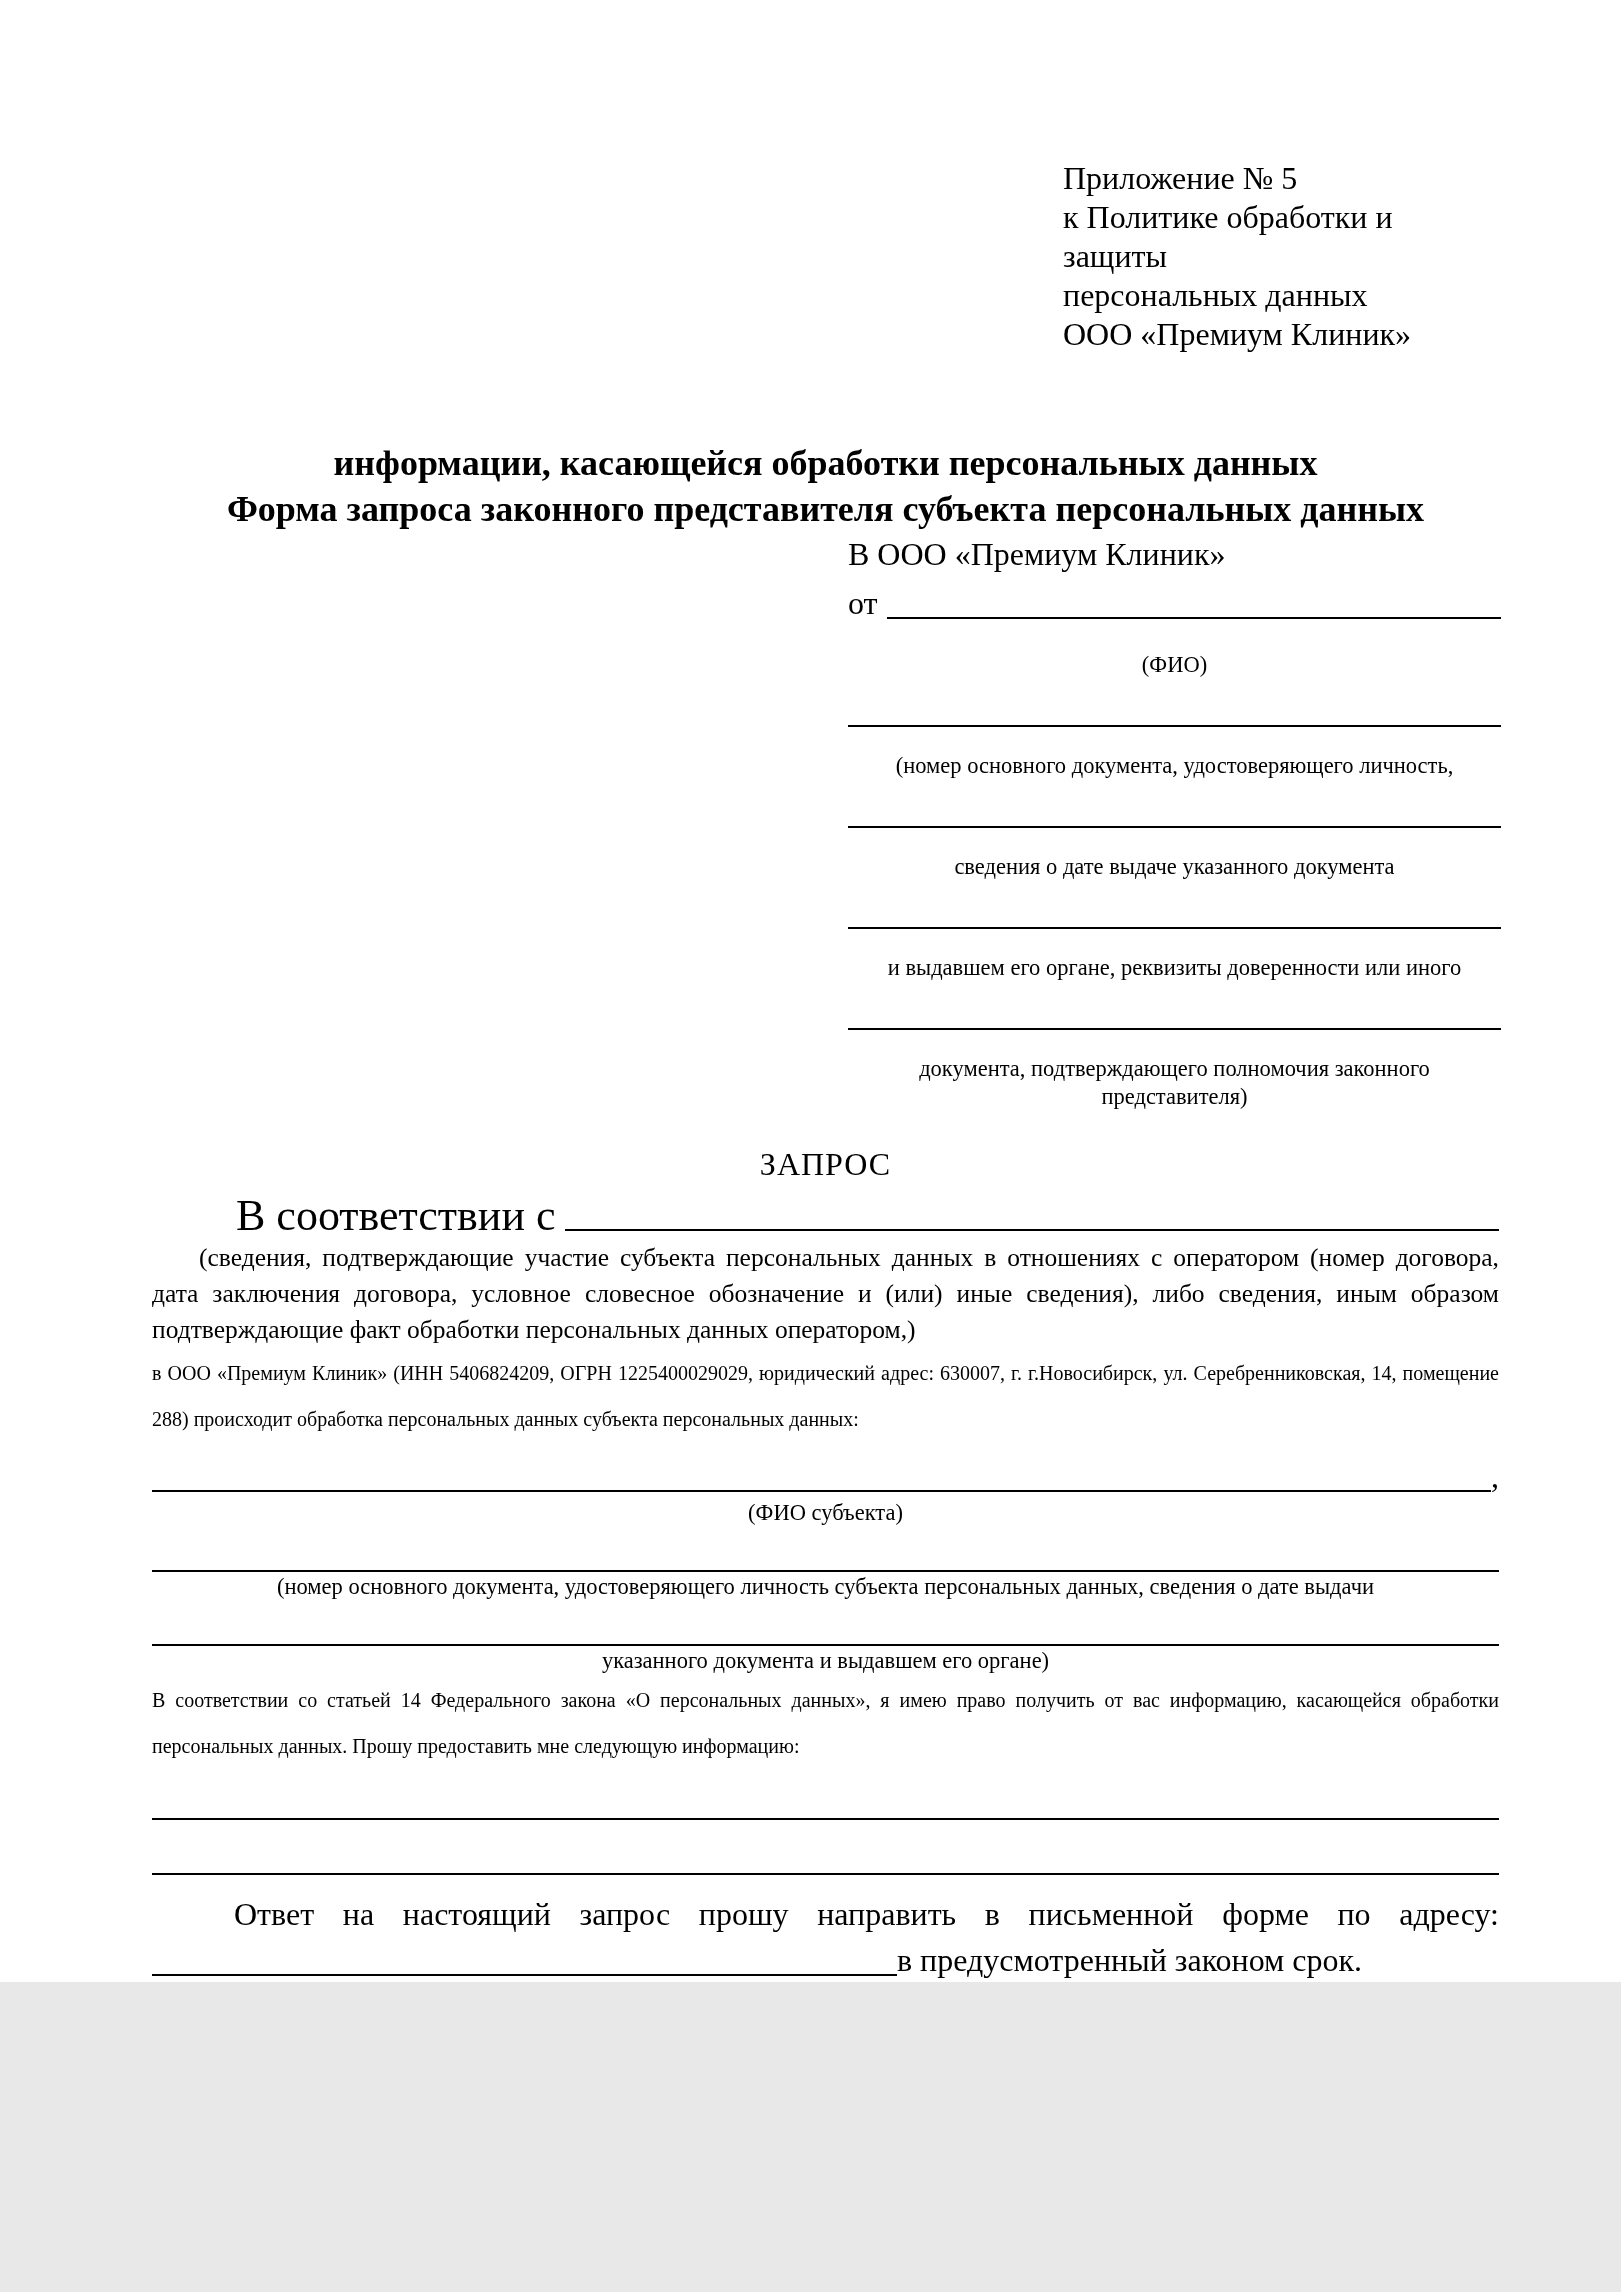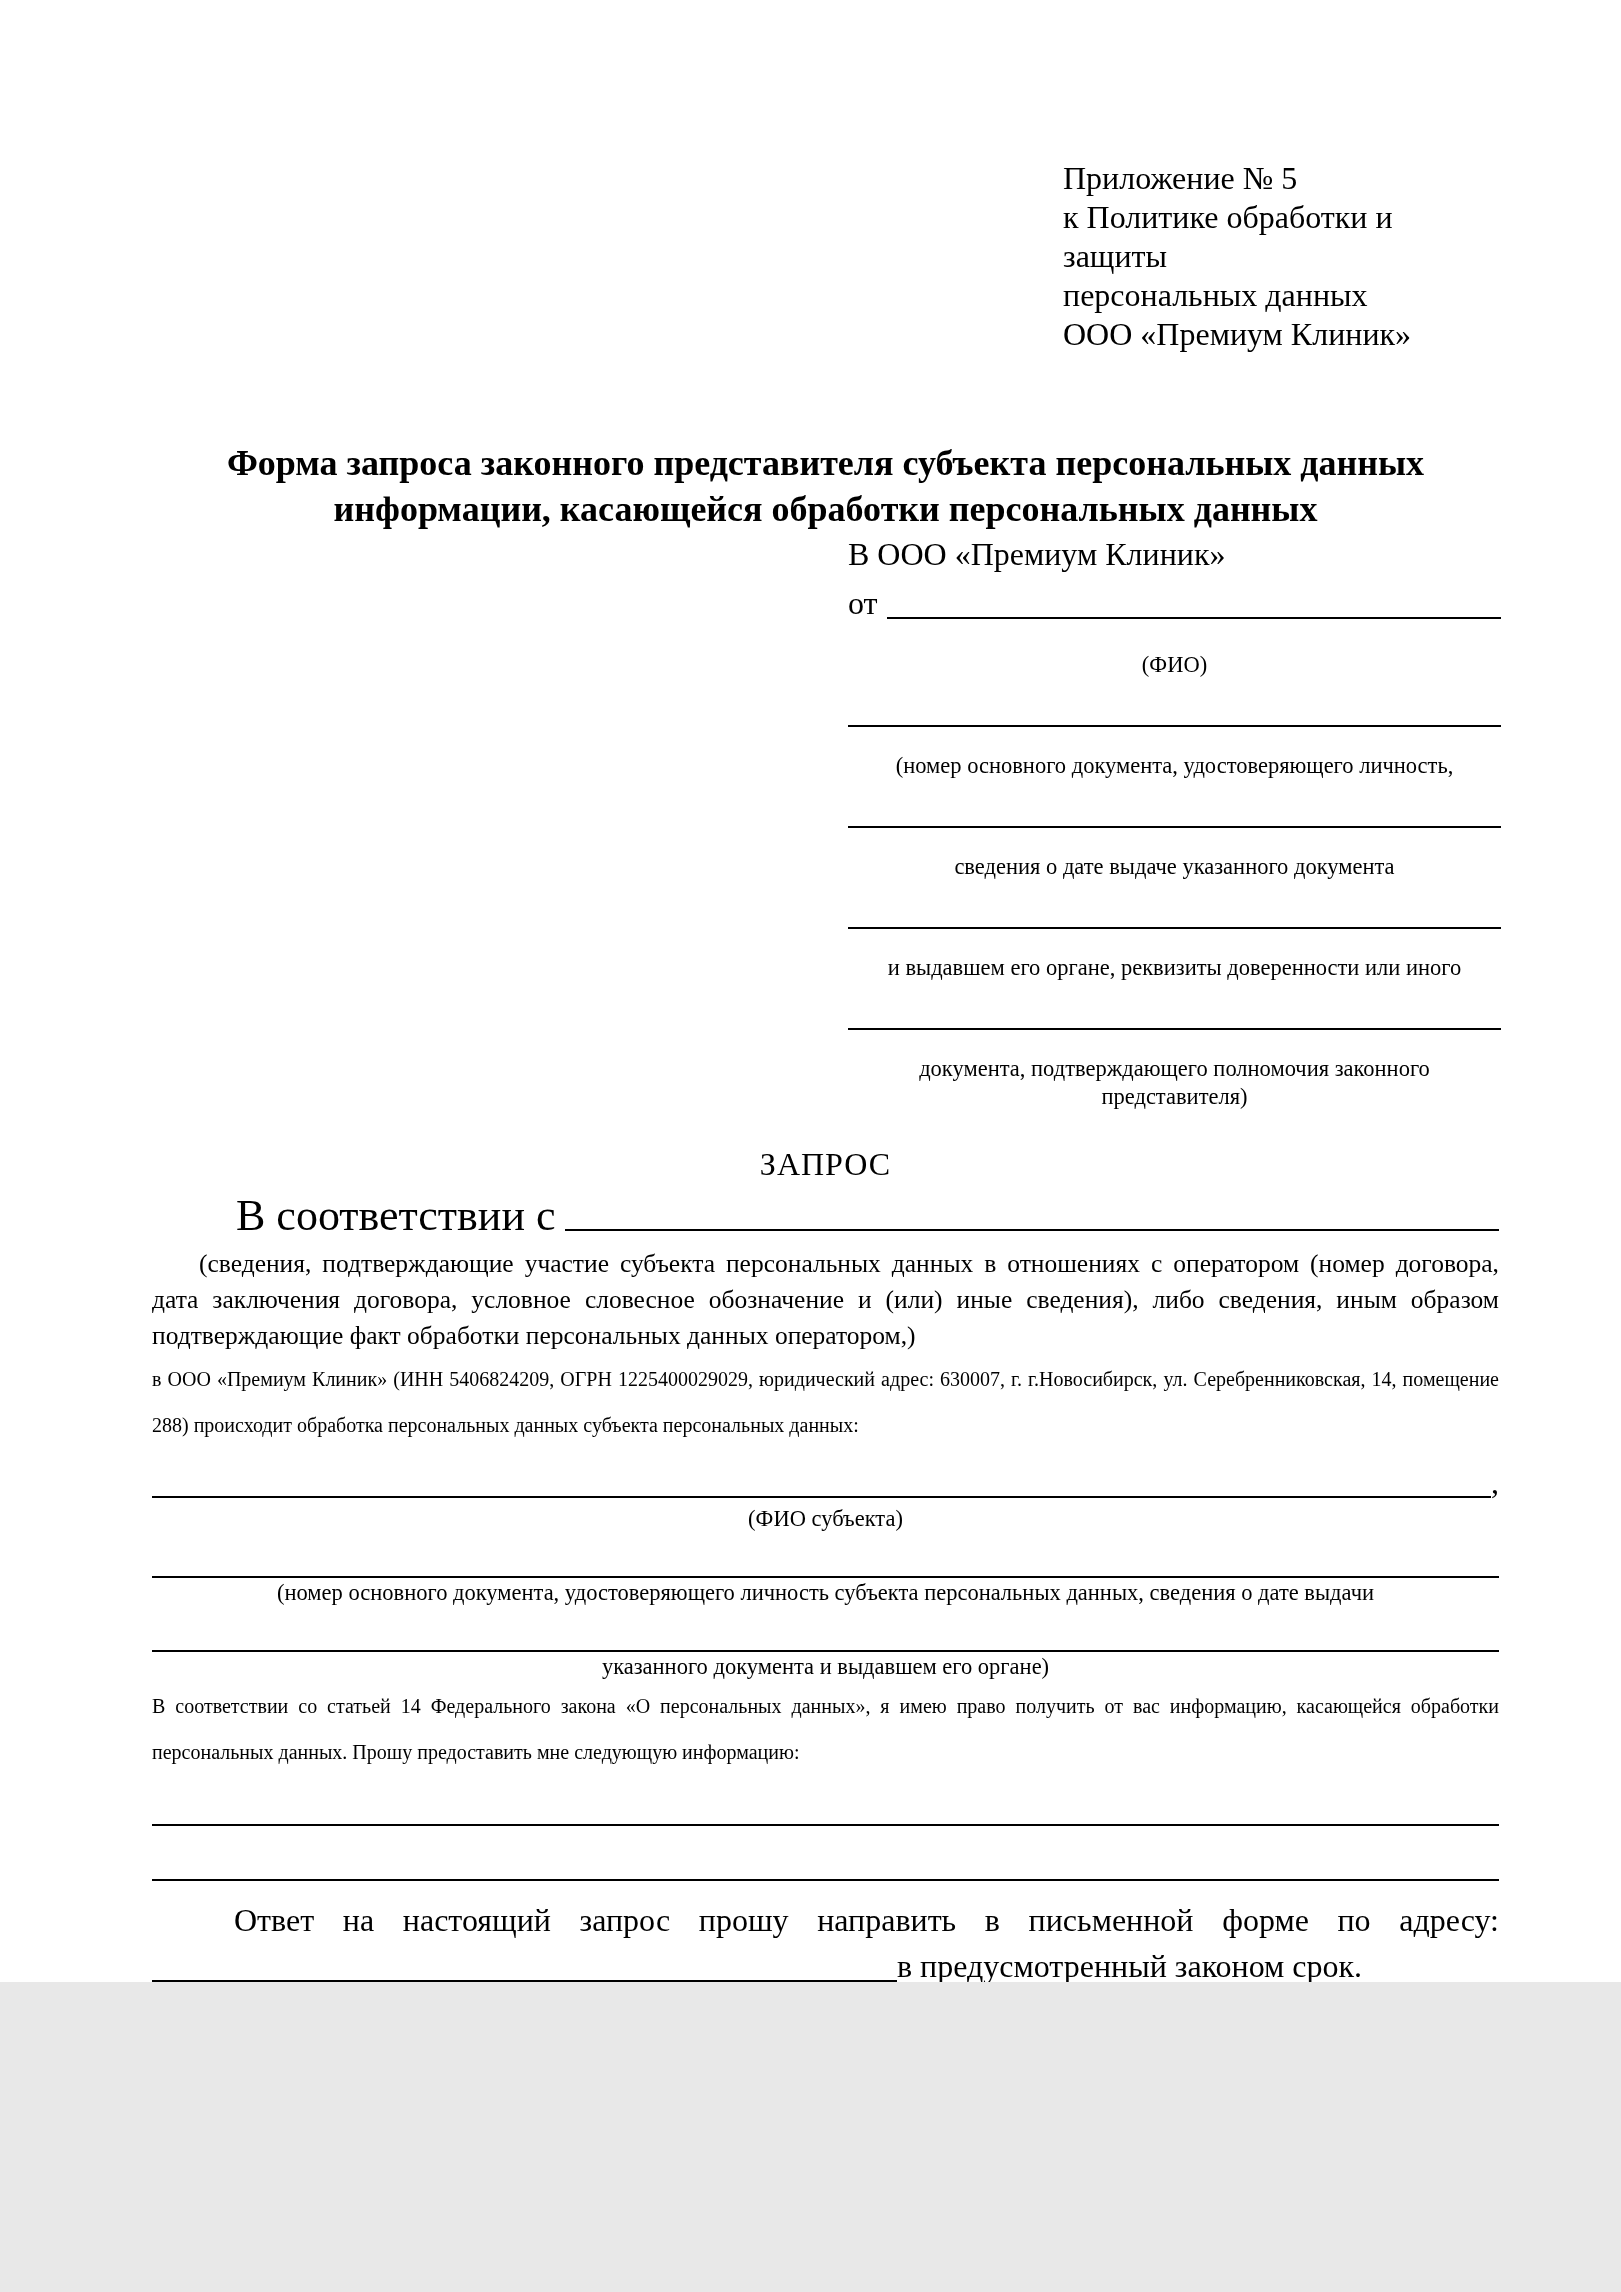--- a/index.html
+++ b/index.html
@@ -25,21 +25,21 @@
   .addr{margin-left:696px;width:653px;font-size:32px;}
   .addr-to{line-height:45px;}
   .from-row{display:flex;align-items:flex-end;line-height:45px;margin-top:3.9px;}
   .grow-ul{flex:1 1 auto;border-bottom:2.9px solid #000;margin:0 0 6.9px 9.8px;min-width:39px;}
   .cap{font-size:22.5px;line-height:28px;text-align:center;margin-top:25px;}
   .addr .rule{border-top:2.9px solid #000;margin-top:46px;}
 
   
   .zapros{margin-top:31px;text-align:center;font-size:32px;line-height:45px;letter-spacing:1px;}
   .intro-row{display:flex;align-items:flex-end;font-size:44px;line-height:45px;margin-top:5.9px;padding-left:84px;}
-  .paren{font-size:25.5px;line-height:36px;text-align:justify;text-indent:47px;margin-top:8px;}
+  .paren{font-size:25.5px;line-height:36px;text-align:justify;text-indent:47px;margin-top:2px;}
   .para{font-size:20px;line-height:46px;text-align:justify;margin-top:2px;}
   .ul-row{display:flex;align-items:flex-end;font-size:32px;line-height:43px;margin-top:13.7px;}
   .ul-row .grow-ul{margin-left:0;}
   .rule-full{border-top:2.9px solid #000;margin-top:43px;}
   .cap-wide{font-size:22.5px;line-height:29px;text-align:center;}
   .blank{border-top:2.9px solid #000;}
   .blank-1{margin-top:49px;}
   .blank-2{margin-top:53px;}
 
   
@@ -61,22 +61,22 @@
 <div class="page">
 
   <div class="hdr">
     <div>Приложение № 5</div>
     <div>к Политике обработки и защиты</div>
     <div>персональных данных</div>
     <div>ООО «Премиум Клиник»</div>
   </div>
 
   <div class="title">
+    <div>информации, касающейся обработки персональных данных</div>
     <div>Форма запроса законного представителя субъекта персональных данных</div>
-    <div>информации, касающейся обработки персональных данных</div>
   </div>
 
   <div class="addr">
     <div class="addr-to">В ООО «Премиум Клиник»</div>
     <div class="from-row">
       <span>от</span>
       <span class="grow-ul"></span>
     </div>
     <div class="cap">(ФИО)</div>
 

